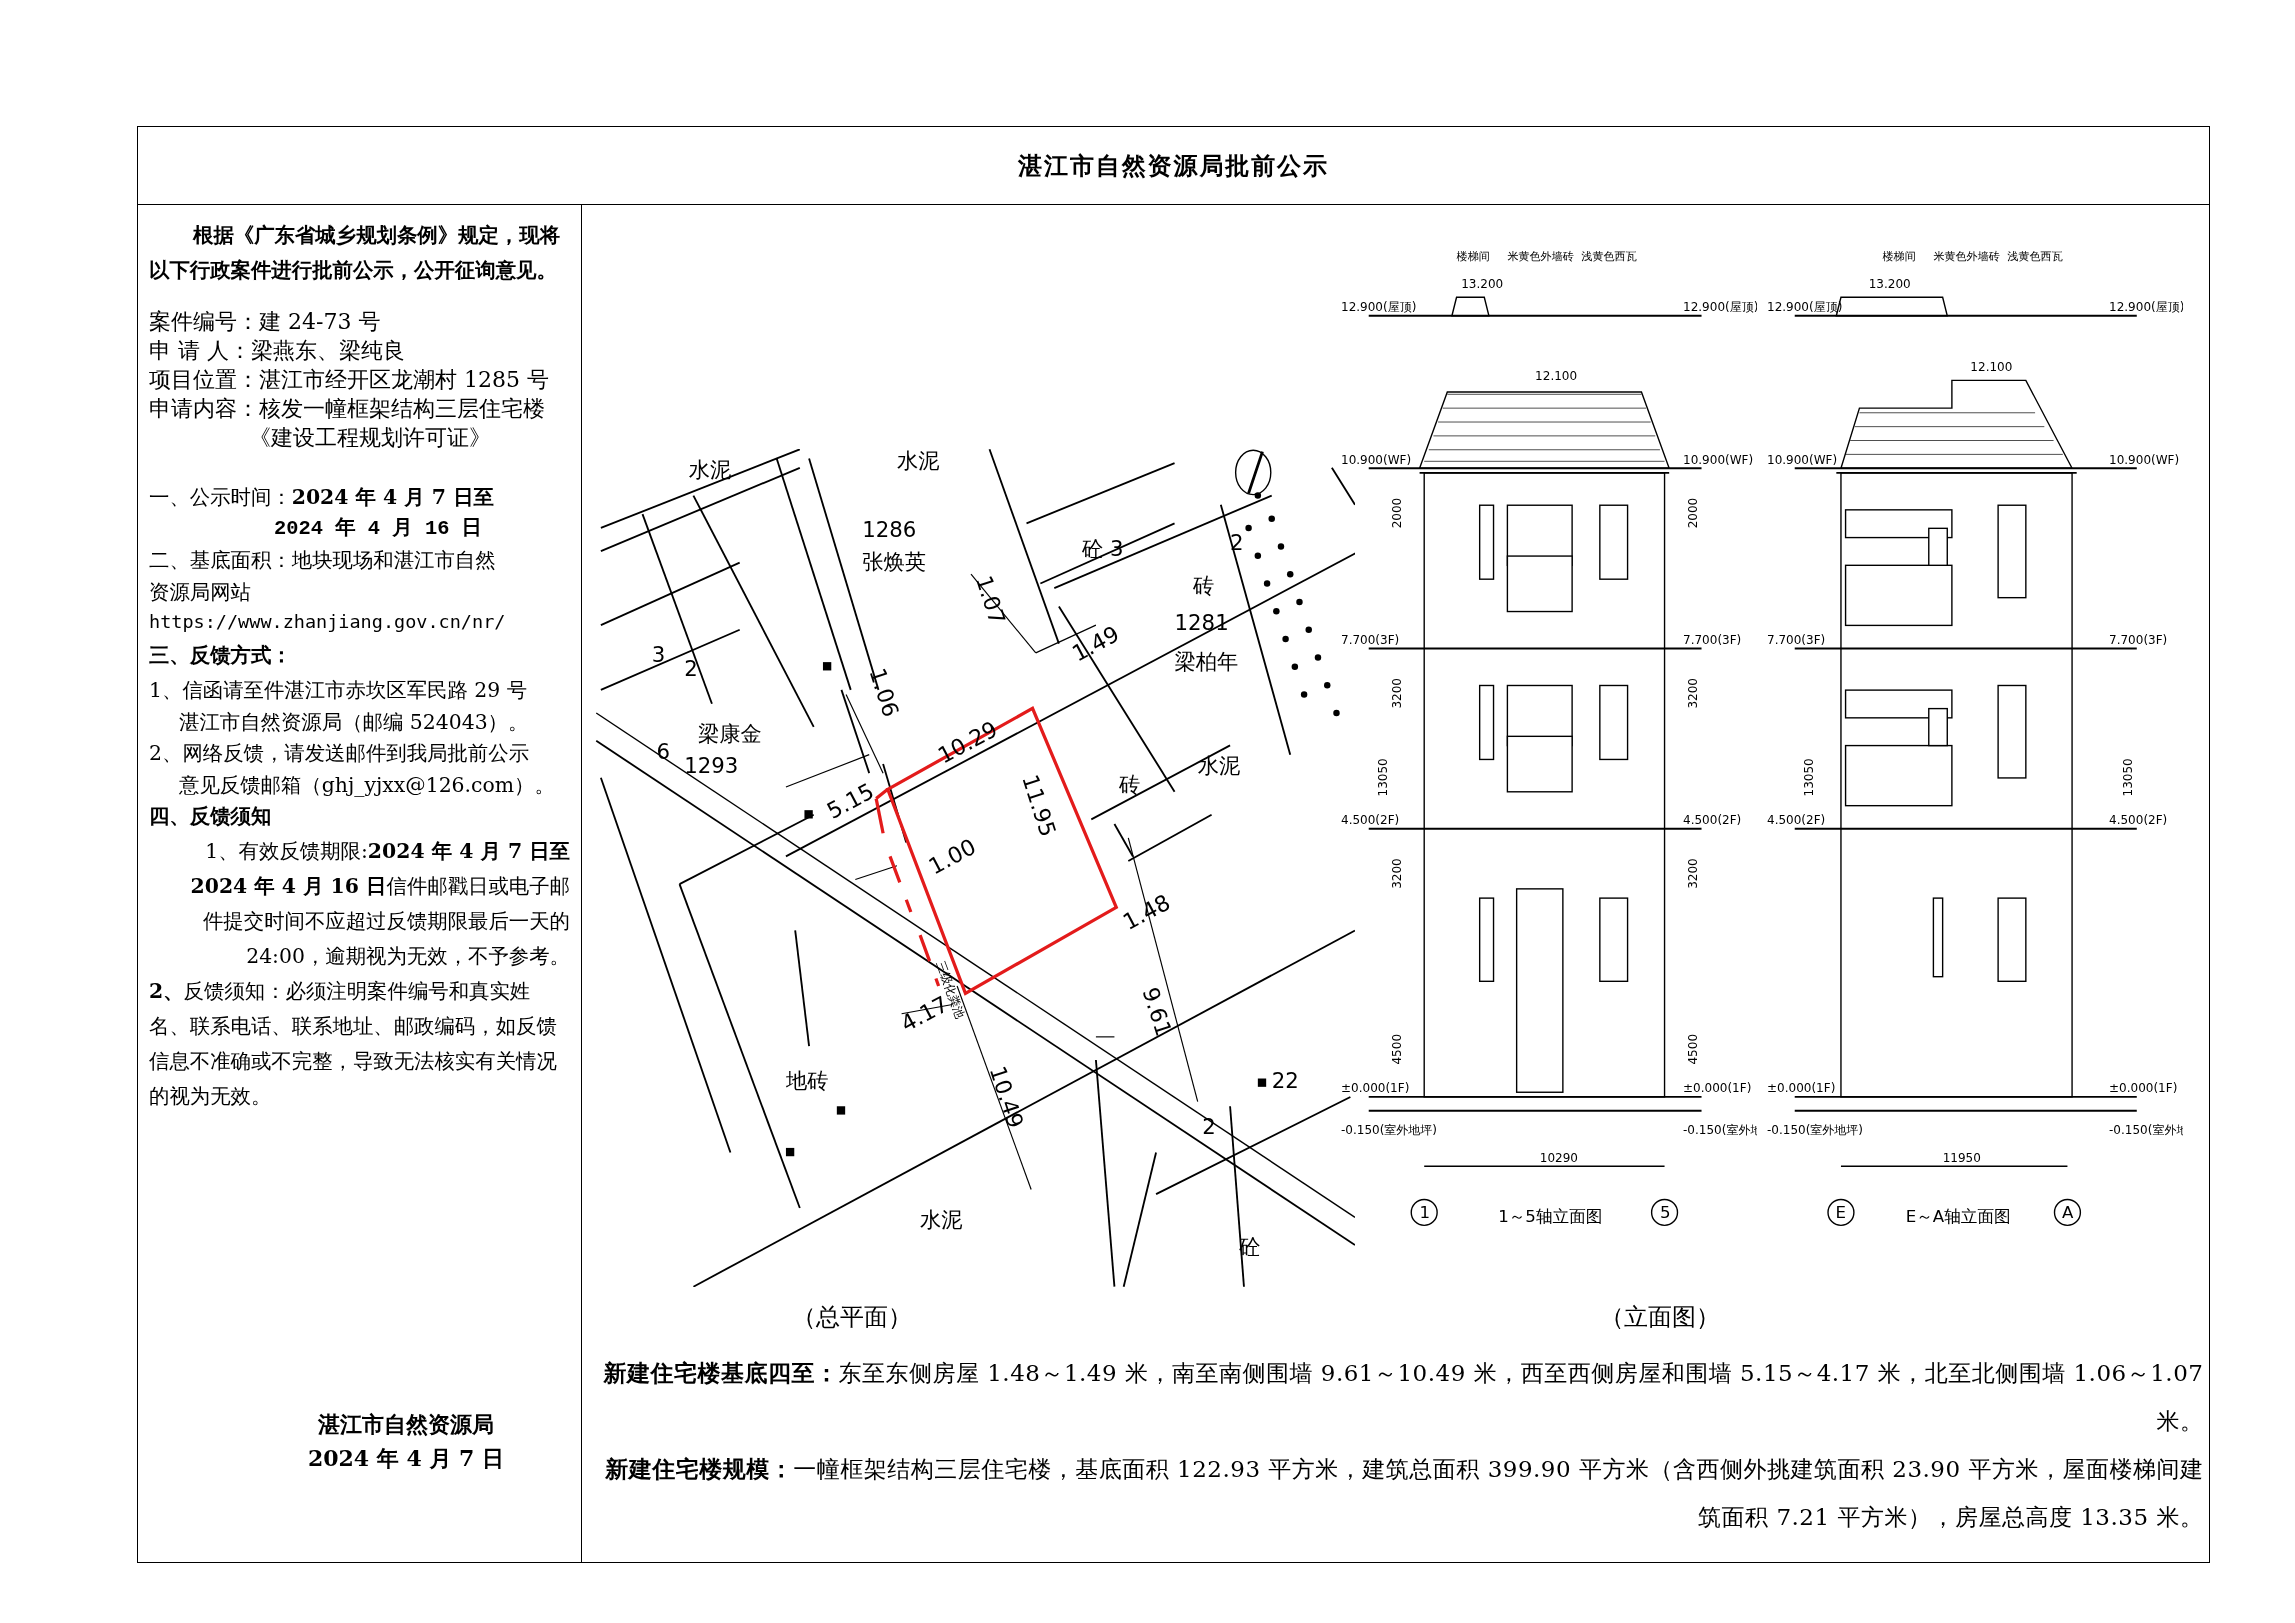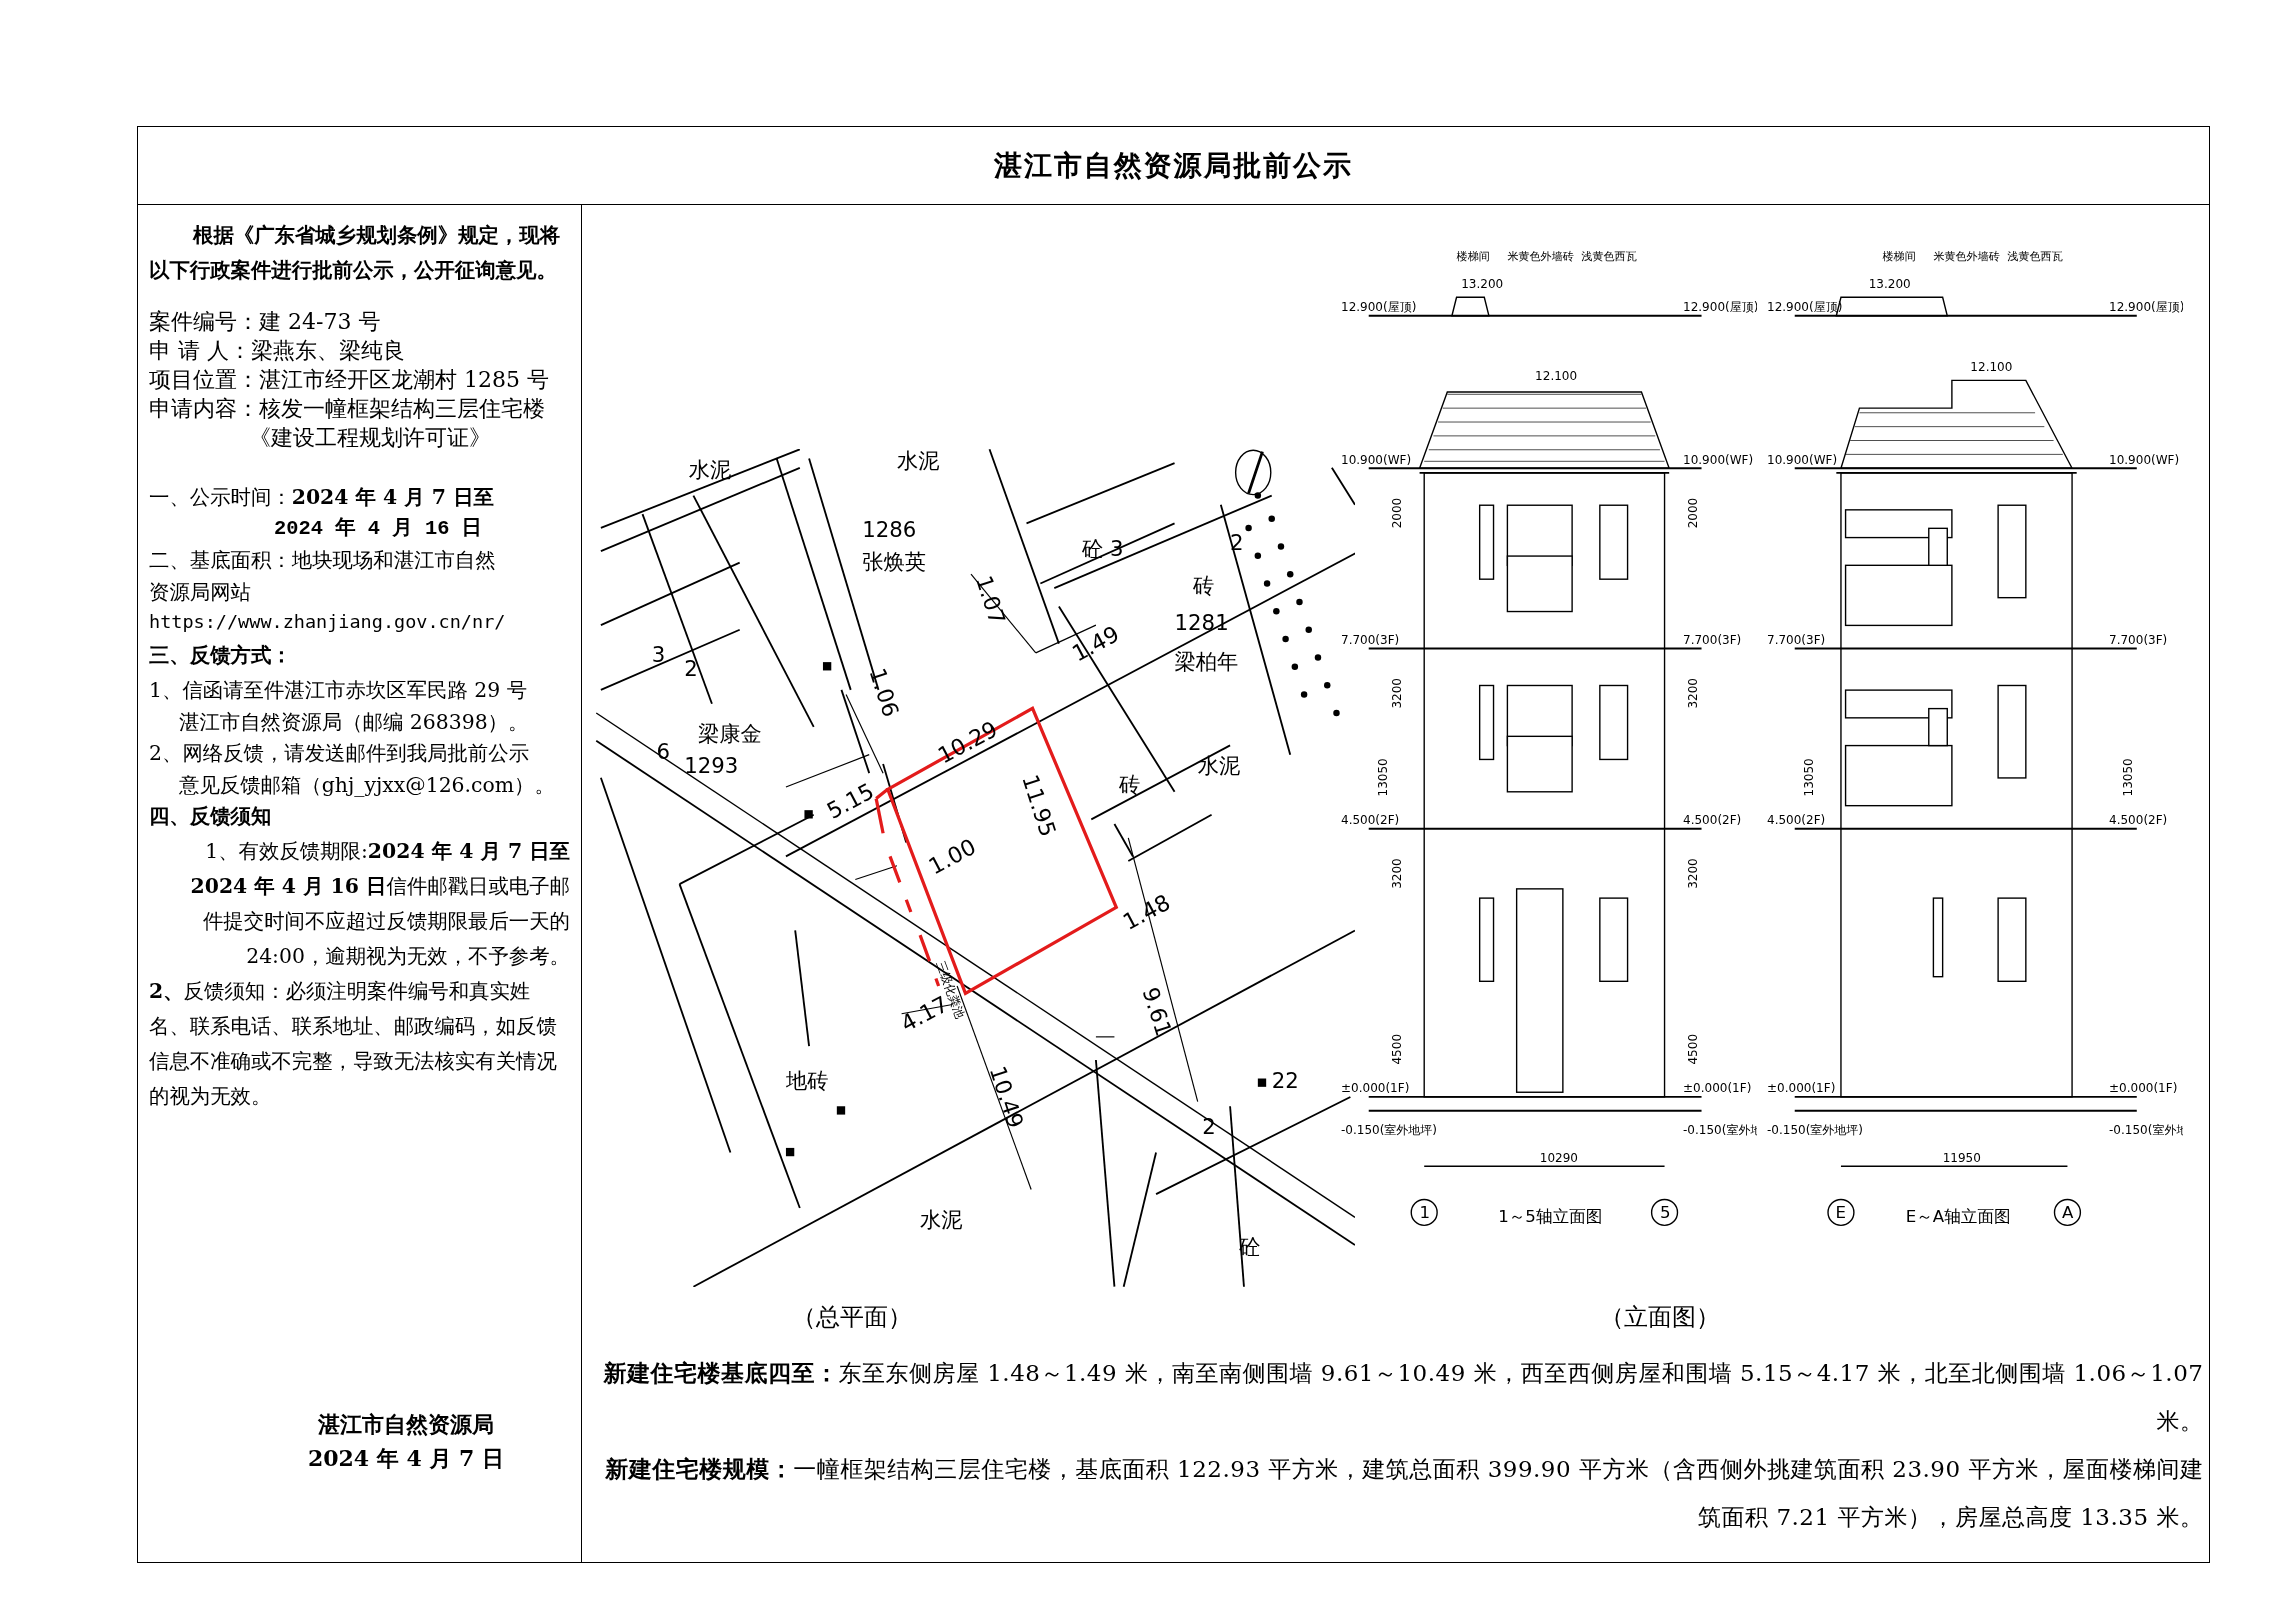--- a/index.html
+++ b/index.html
@@ -3,21 +3,21 @@
 <meta charset="utf-8">
 <style>
   html, body { margin:0; padding:0; background:#ffffff; }
   body { width:2295px; height:1623px; position:relative; overflow:hidden;
          font-family:"DejaVu Serif","Liberation Serif",serif; color:#000; }
   .sheet { position:absolute; left:137px; top:126px; width:2073px; height:1437px;
            border:1.9px solid #000; box-sizing:border-box; }
   .title-row { position:absolute; left:0; top:0; right:0; height:77px;
                border-bottom:1.9px solid #000; display:flex; align-items:center; justify-content:center; }
   .title { font-family:"DejaVu Sans","Liberation Sans",sans-serif; font-weight:bold;
-           font-size:28px; letter-spacing:1.9px; }
+           font-size:24px; letter-spacing:1.9px; }
   .left-col { position:absolute; left:0; top:77px; width:444px; bottom:0;
               border-right:1.9px solid #000; box-sizing:border-box; padding:14px 11px 0 11px; }
   .p { font-size:20.4px; line-height:35px; margin:0; }
   .b { font-weight:bold; }
   .indent1 { text-indent:44px; }
   .field { font-size:22px; line-height:29px; margin:0; }
   .spacer { height:28px; }
   .pad2 { padding-left:125px;font-family:Liberation Mono, monospace; }
   .pad-list { padding-left:30px; }
   .url { font-family:"DejaVu Sans Mono","Liberation Mono",monospace; font-size:18.5px; line-height:32px; }
@@ -53,21 +53,21 @@
 
     <p class="p"><span>一、公示时间：</span><span class="b">2024 年 4 月 7 日至</span></p>
     <p class="p b pad2" style="line-height:28px;">2024 年 4 月 16 日</p>
 
     <p class="p"><span>二、基底面积：</span><span>地块现场和湛江市自然</span></p>
     <p class="p" style="line-height:28px;">资源局网站</p>
     <p class="p url">https://www.zhanjiang.gov.cn/nr/</p>
 
     <p class="p b">三、反馈方式：</p>
     <p class="p"><span>1、</span><span>信函请至件湛江市赤坎区军民路 29 号</span></p>
-    <p class="p pad-list" style="line-height:28px;">湛江市自然资源局（邮编 268398）。</p>
+    <p class="p pad-list" style="line-height:28px;">湛江市自然资源局（邮编 524043）。</p>
     <p class="p"><span>2、</span><span>网络反馈，请发送邮件到我局批前公示</span></p>
     <p class="p pad-list" style="line-height:28px;">意见反馈邮箱（ghj_yjxx@126.com）。</p>
 
     <p class="p b">四、反馈须知</p>
     <p class="p" style="padding-left:25px;text-indent:-25px;text-align:right;"><span>1、</span><span>有效反馈期限:</span><span class="b">2024 年 4 月 7 日至 2024 年 4 月 16 日</span><span>信件邮戳日或电子邮件提交时间不应超过反馈期限最后一天的 24:00，逾期视为无效，不予参考。</span></p>
     <p class="p"><span class="b">2、</span><span>反馈须知：必须注明案件编号和真实姓名、联系电话、联系地址、邮政编码，如反馈信息不准确或不完整，导致无法核实有关情况的视为无效。</span></p>
 
     <div class="sign" style="top:1203px;">
       <div>湛江市自然资源局</div>
       <div>2024 年 4 月 7 日</div>

